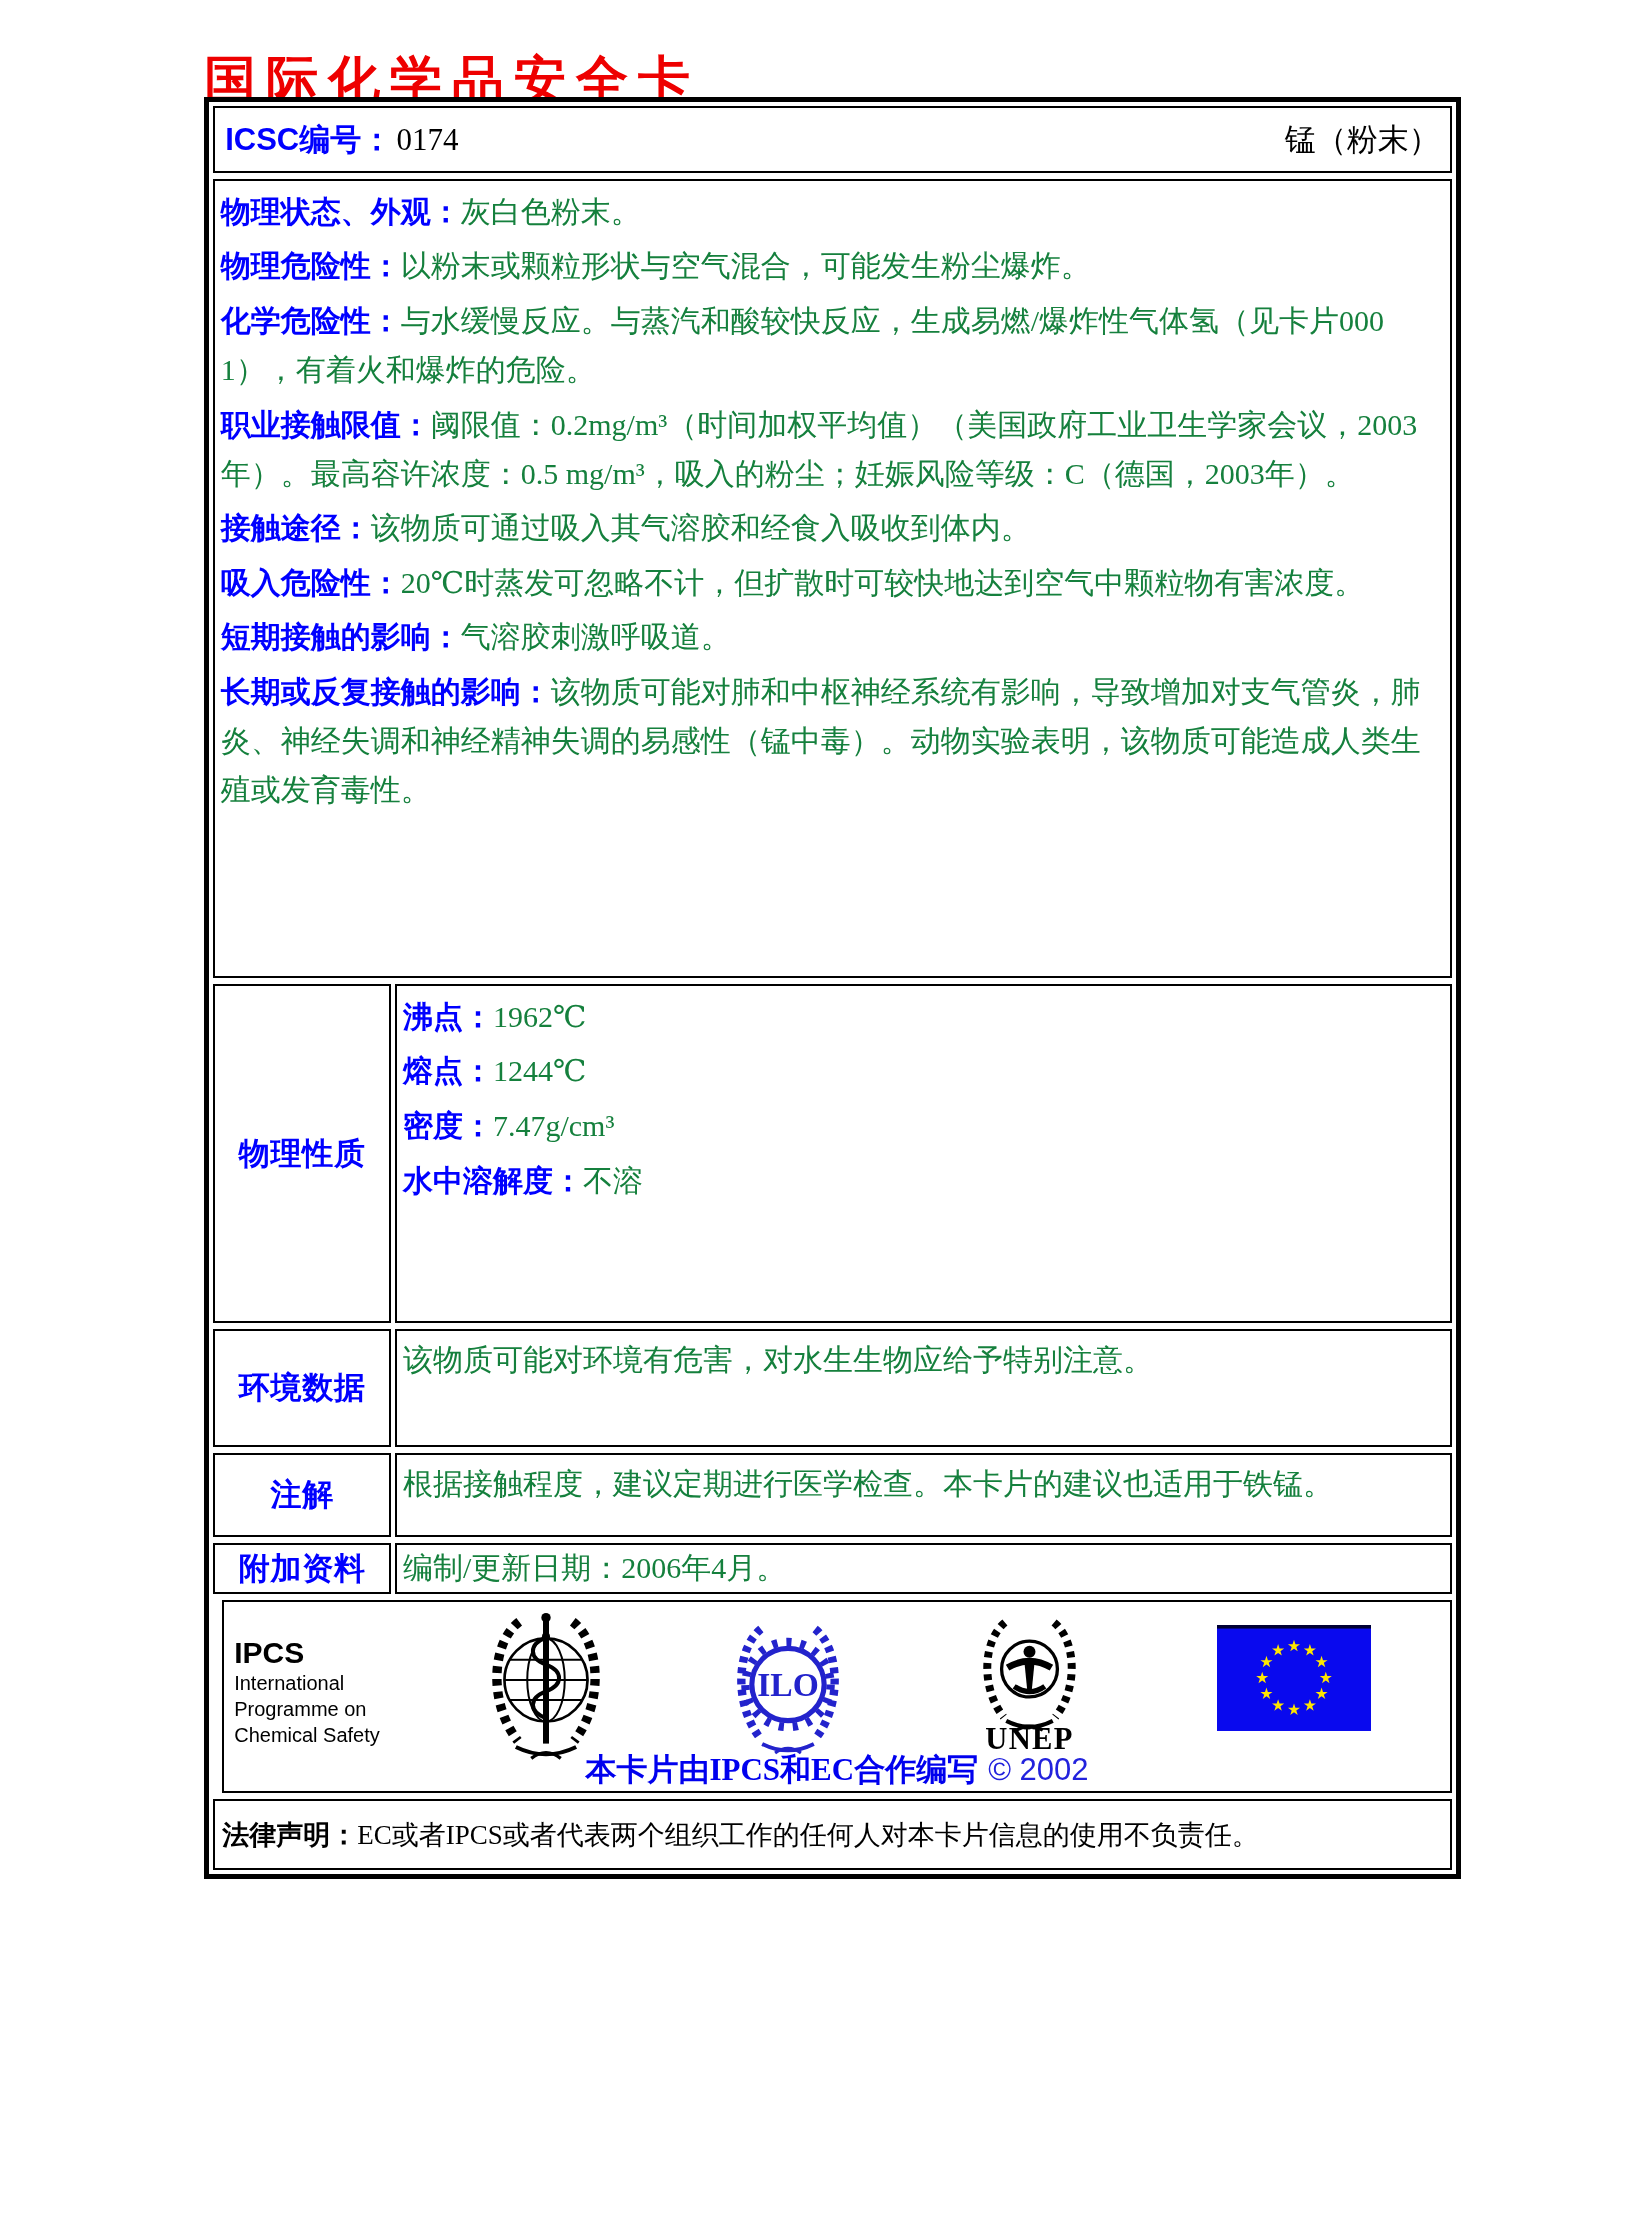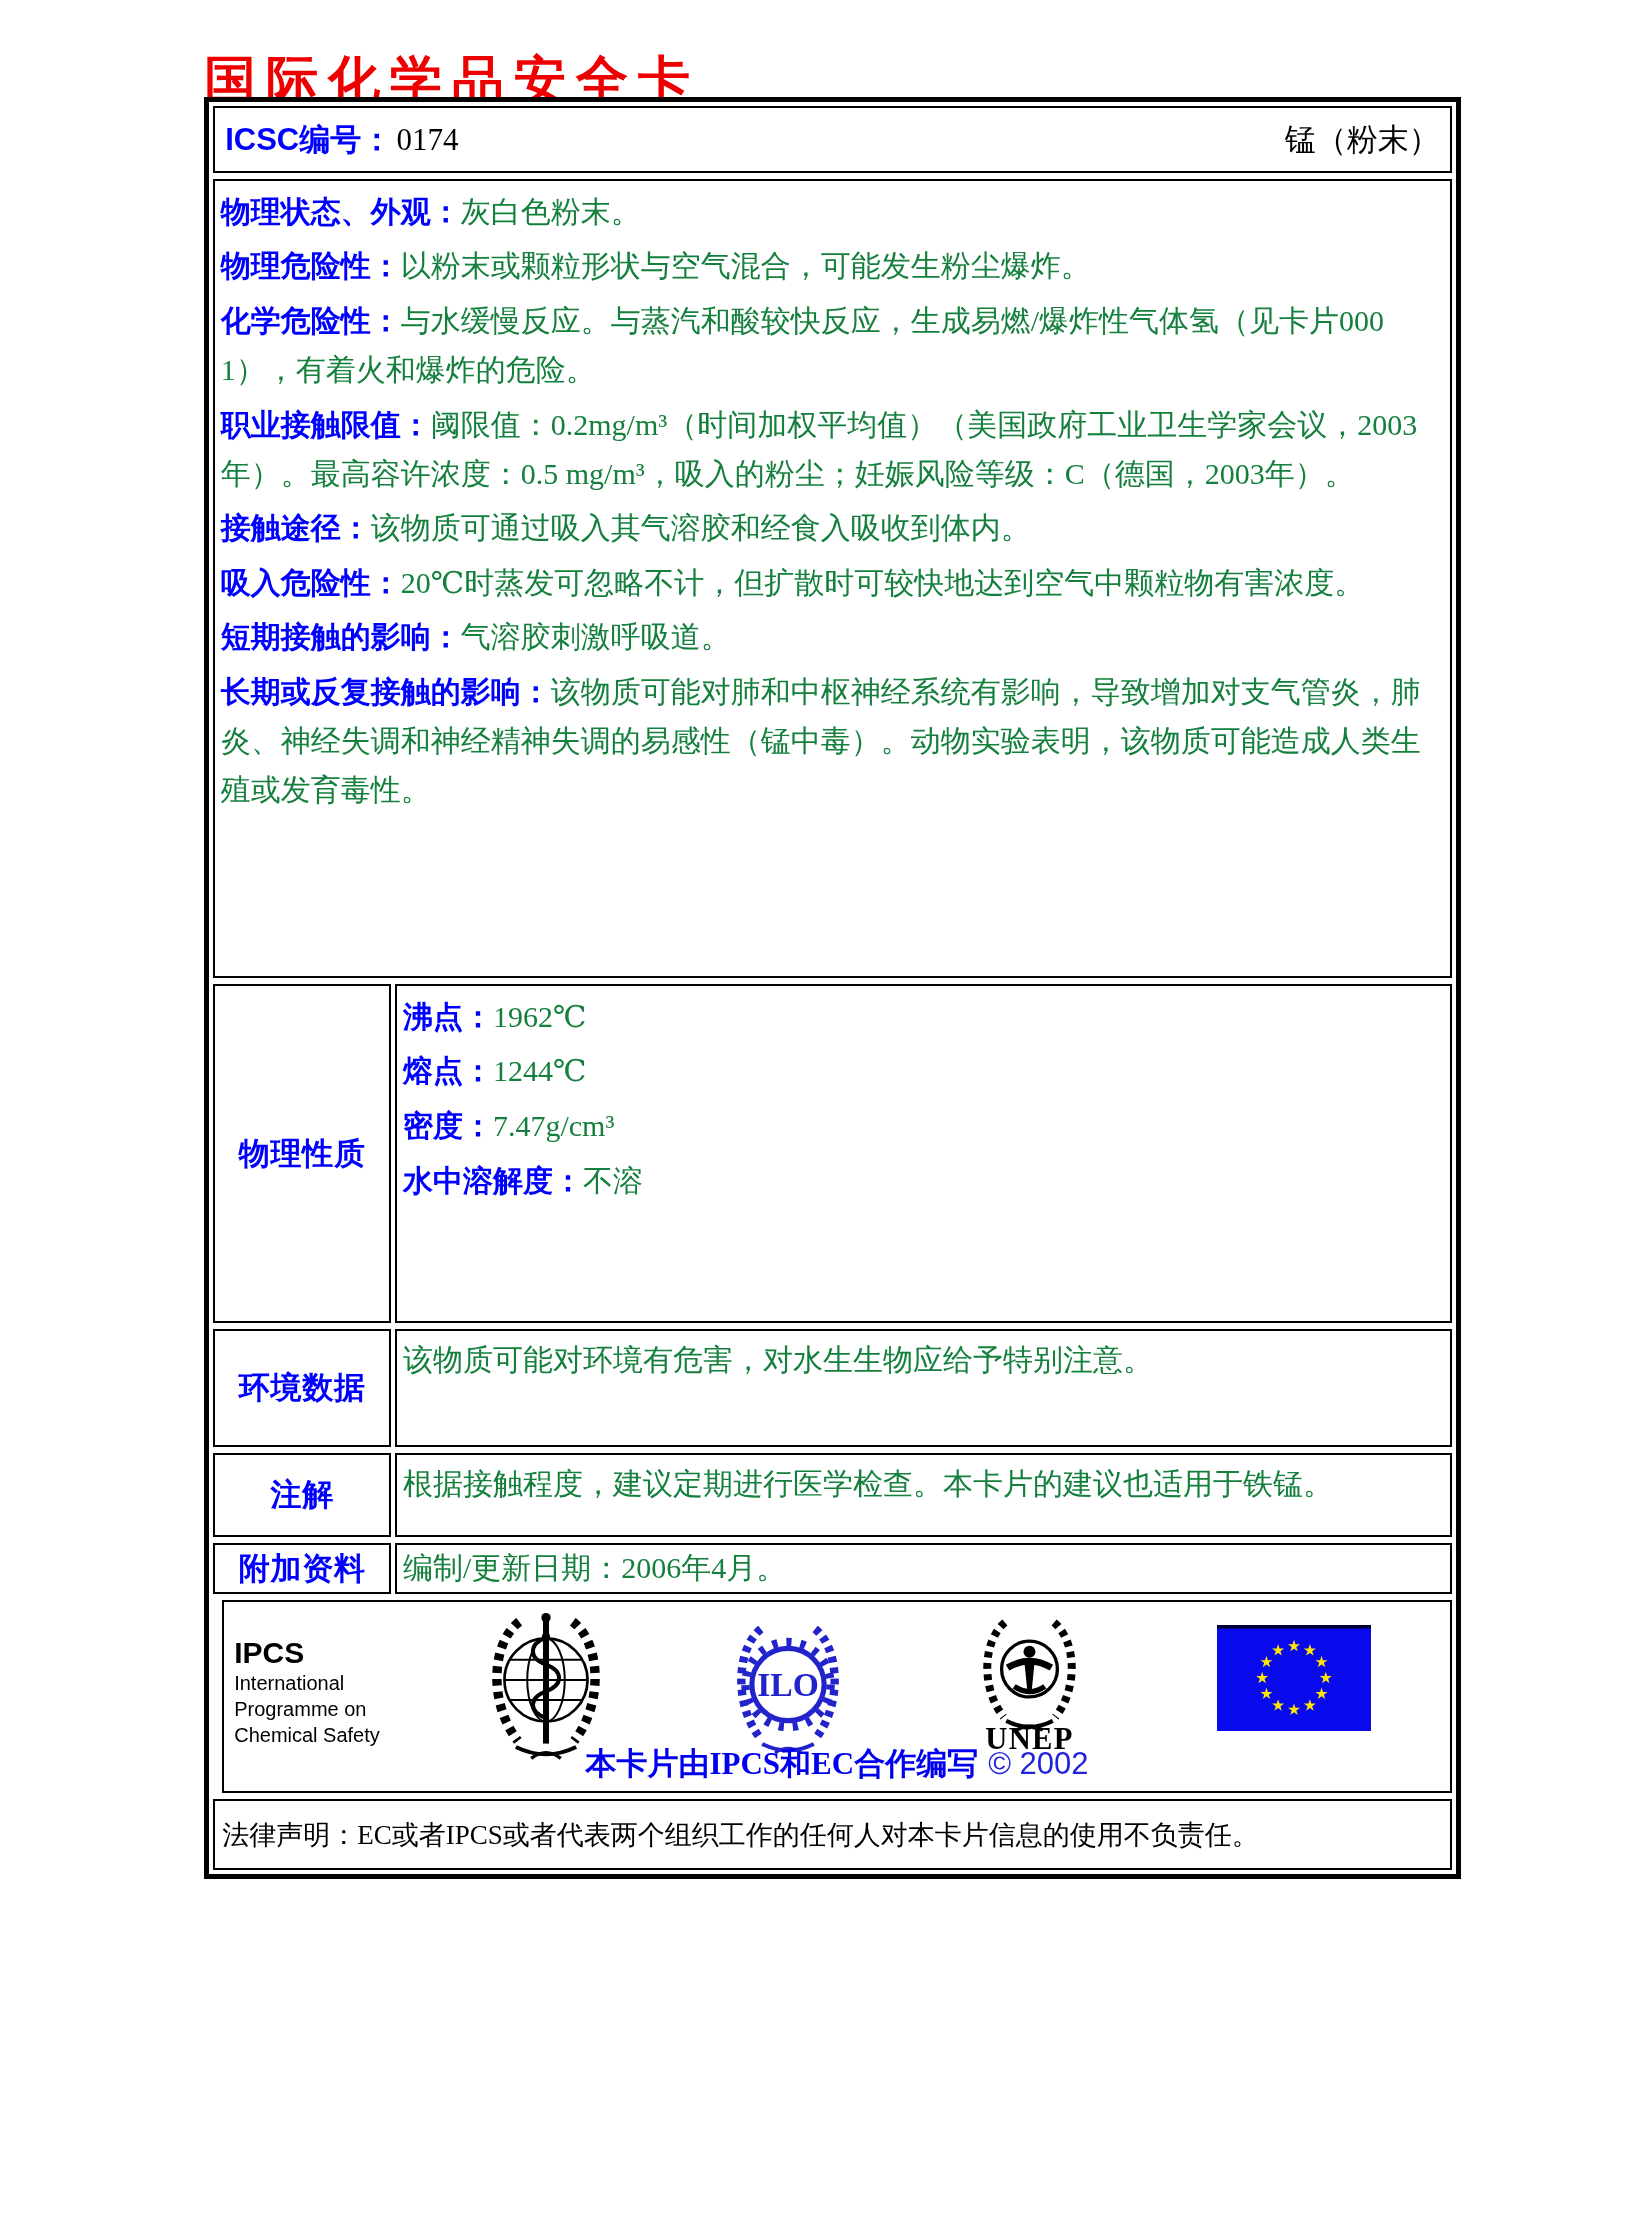--- a/index.html
+++ b/index.html
@@ -52,26 +52,26 @@
   .logos-cell{flex:1;position:relative;}
   .ipcs-block{position:absolute;left:10px;top:34px;font-family:"Liberation Sans","DejaVu Sans",sans-serif;}
   .ipcs-title{font-size:30px;font-weight:bold;line-height:34px;}
   .ipcs-line{font-size:20px;line-height:26px;}
   .logo{position:absolute;}
   .who-logo{left:255px;top:5.6px;}
   .ilo-logo{left:499px;top:18.3px;}
   .unep-logo{left:749px;top:10.6px;}
   .eu-flag{left:993px;top:22.6px;}
   .caption{
-    position:absolute;left:0;right:0;bottom:6px;text-align:center;
+    position:absolute;left:0;right:0;bottom:0;text-align:center;
     font-size:31px;color:#0000ee;font-weight:bold;
   }
   .caption .copyright{font-family:"Liberation Sans","DejaVu Sans",sans-serif;font-weight:normal;color:#2222dd;margin-left:10px;}
   .legal-cell{padding:0 7px;font-size:27px;}
-  .legal-label{font-weight:normal;color:#000;font-family:"Liberation Sans","DejaVu Sans",sans-serif;}
+  .legal-label{font-weight:bold;color:#000;font-family:"Liberation Sans","DejaVu Sans",sans-serif;}
   .legal-text{color:#000;}
 </style>
 </head>
 <body>
 
 <div class="page-title">国际化学品安全卡</div>
 
 <div class="card">
 
   <div class="row row-header">

